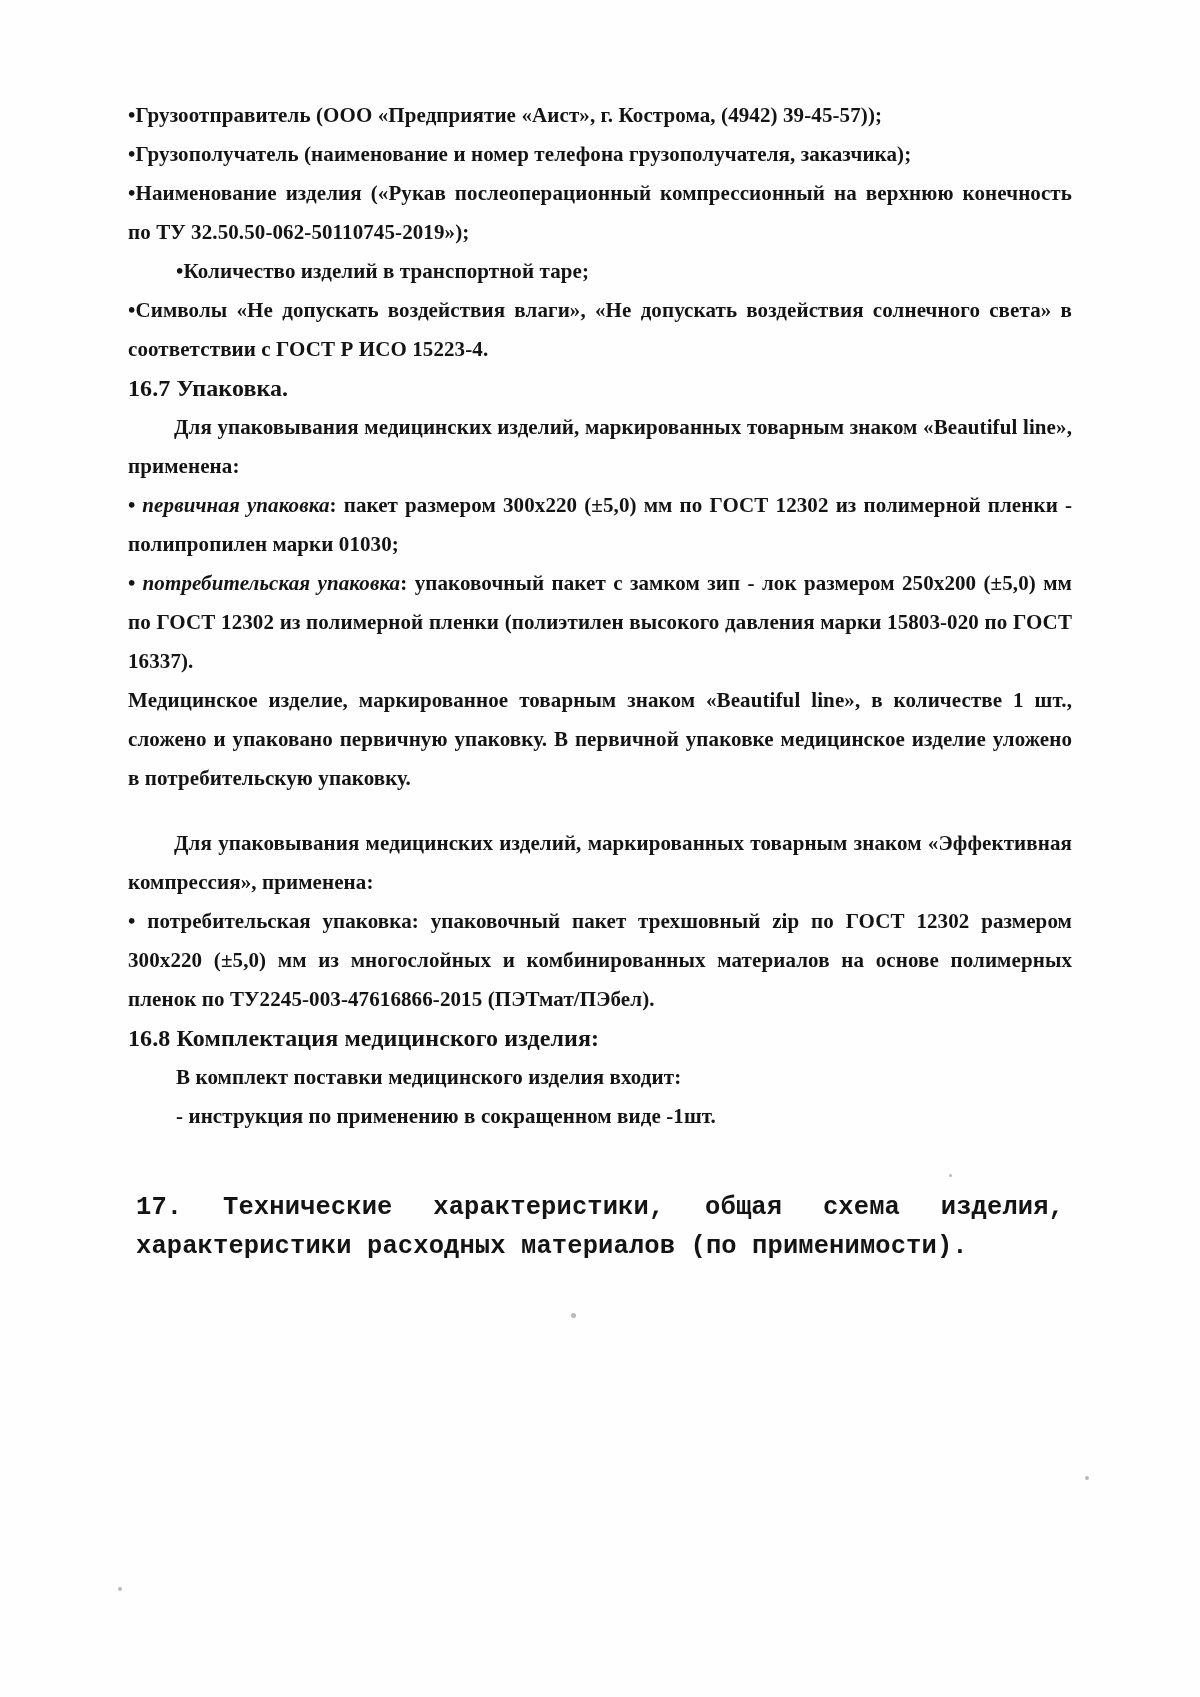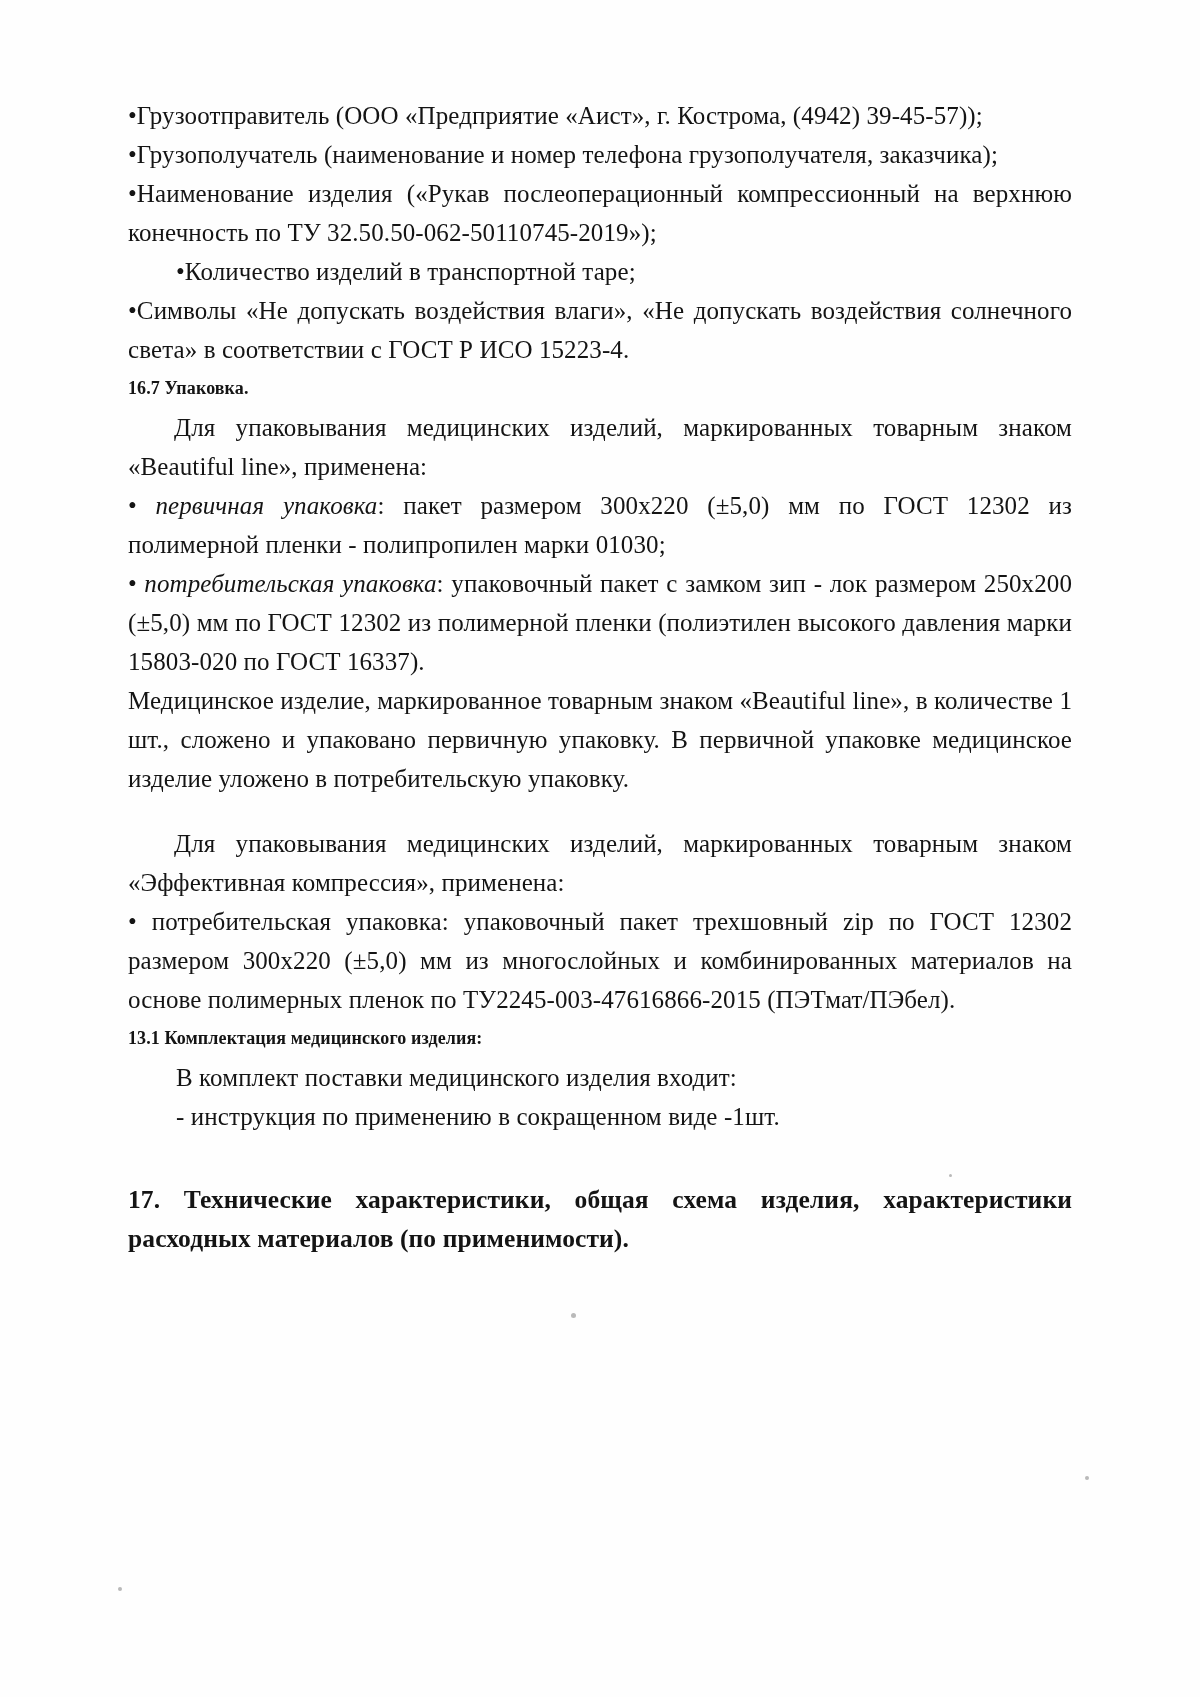--- a/index.html
+++ b/index.html
@@ -23,45 +23,47 @@
     background: #fefefe;
   }
   .content {
     position: absolute;
     left: 128px;
     top: 96px;
     width: 944px;
   }
   p {
     margin: 0;
-    font-size: 25px;
+    font-size: 21px;
     line-height: 39px;
     text-align: justify;
     text-justify: inter-word;
     letter-spacing: 0.1px;
+    font-weight: bold;
   }
   p.nj { text-align: left; margin-left: 48px; }
   .indent { text-indent: 46px; }
   .bullet-line { text-indent: 0; }
   .ital { font-style: italic; }
   .sp-md { height: 26px; }
   .sp-lg { height: 44px; }
   .dotbull { letter-spacing: 0; }
   .heading {
     font-weight: bold;
-    font-size: 18px;
+    font-size: 24px;
     line-height: 39px;
     margin: 0;
   }
   .heading-center {
     font-weight: bold;
     font-size: 25.5px;
     line-height: 39px;
-    margin: 0;
+    margin: 8px;
     text-align: justify;
+    font-family: Liberation Mono, monospace;
   }
   .speck {
     position: absolute;
     background: #b9b9b9;
     border-radius: 50%;
   }
   .s1 { left: 118px; top: 1587px; width: 4px; height: 4px; }
   .s2 { left: 571px; top: 1313px; width: 5px; height: 5px; }
   .s3 { left: 1085px; top: 1476px; width: 4px; height: 4px; }
   .s4 { left: 949px; top: 1174px; width: 3px; height: 3px; }
@@ -89,21 +91,21 @@
 
     <p>Медицинское изделие, маркированное товарным знаком «Beautiful line», в количестве 1 шт., сложено и упаковано  первичную упаковку. В первичной упаковке медицинское изделие  уложено в потребительскую упаковку.</p>
 
     <div class="sp-md"></div>
 
     <p class="indent">Для упаковывания медицинских изделий, маркированных товарным знаком «Эффективная компрессия», применена:</p>
 
     <p>•  потребительская упаковка: упаковочный пакет трехшовный zip по ГОСТ 12302   размером 300х220 (±5,0) мм из многослойных и комбинированных материалов на основе полимерных пленок по ТУ2245-003-47616866-2015 (ПЭТмат/ПЭбел).</p>
 
 
-    <p class="heading">13.1 Комплектация медицинского изделия:</p>
+    <p class="heading">16.8 Комплектация медицинского изделия:</p>
 
     <p class="nj">В комплект поставки медицинского изделия входит:</p>
     <p class="nj">- инструкция по применению в сокращенном виде  -1шт.</p>
 
     <div class="sp-lg"></div>
 
     <p class="heading-center">17. Технические характеристики, общая схема изделия, характеристики расходных материалов (по применимости).</p>
 
 
     <div class="sp-md"></div>

